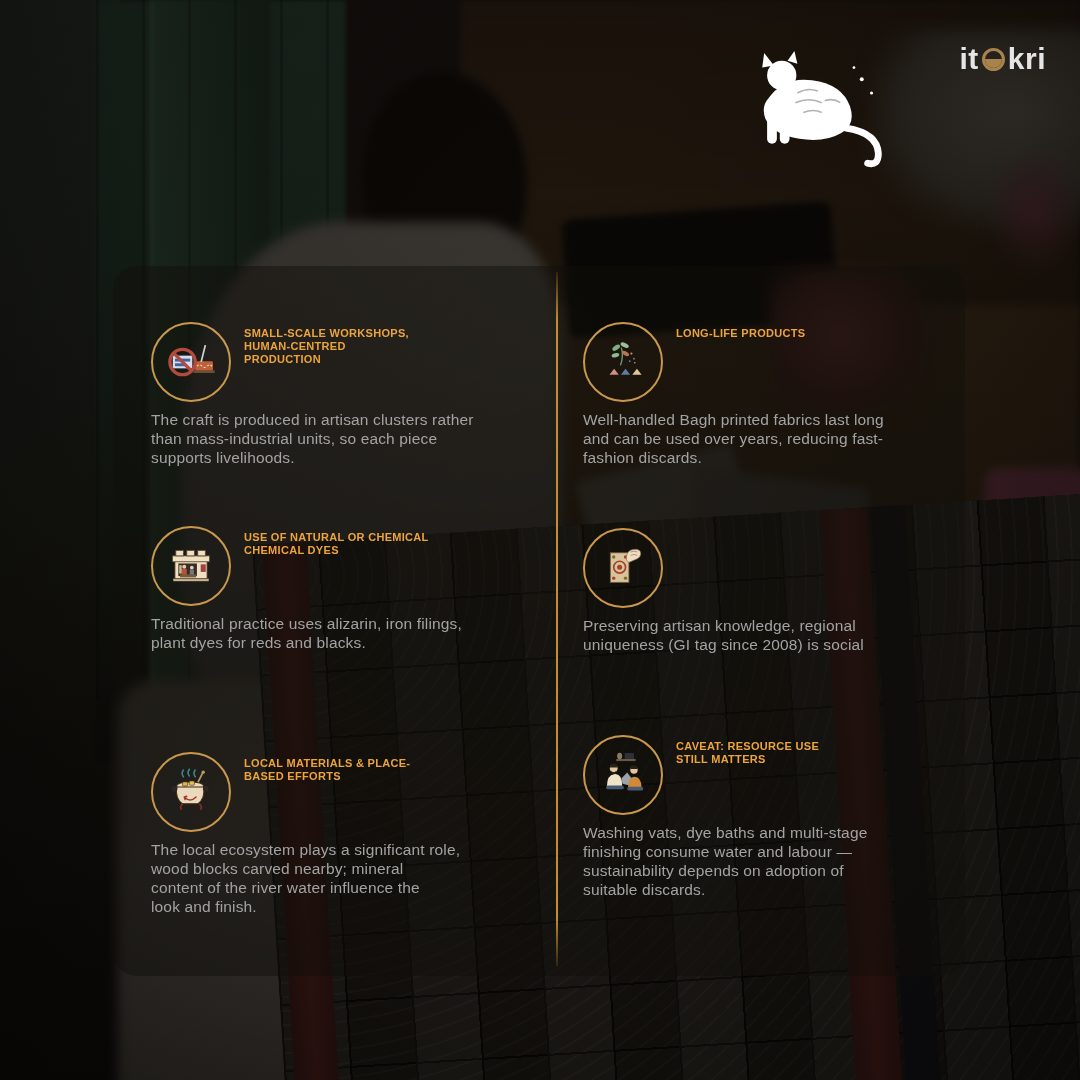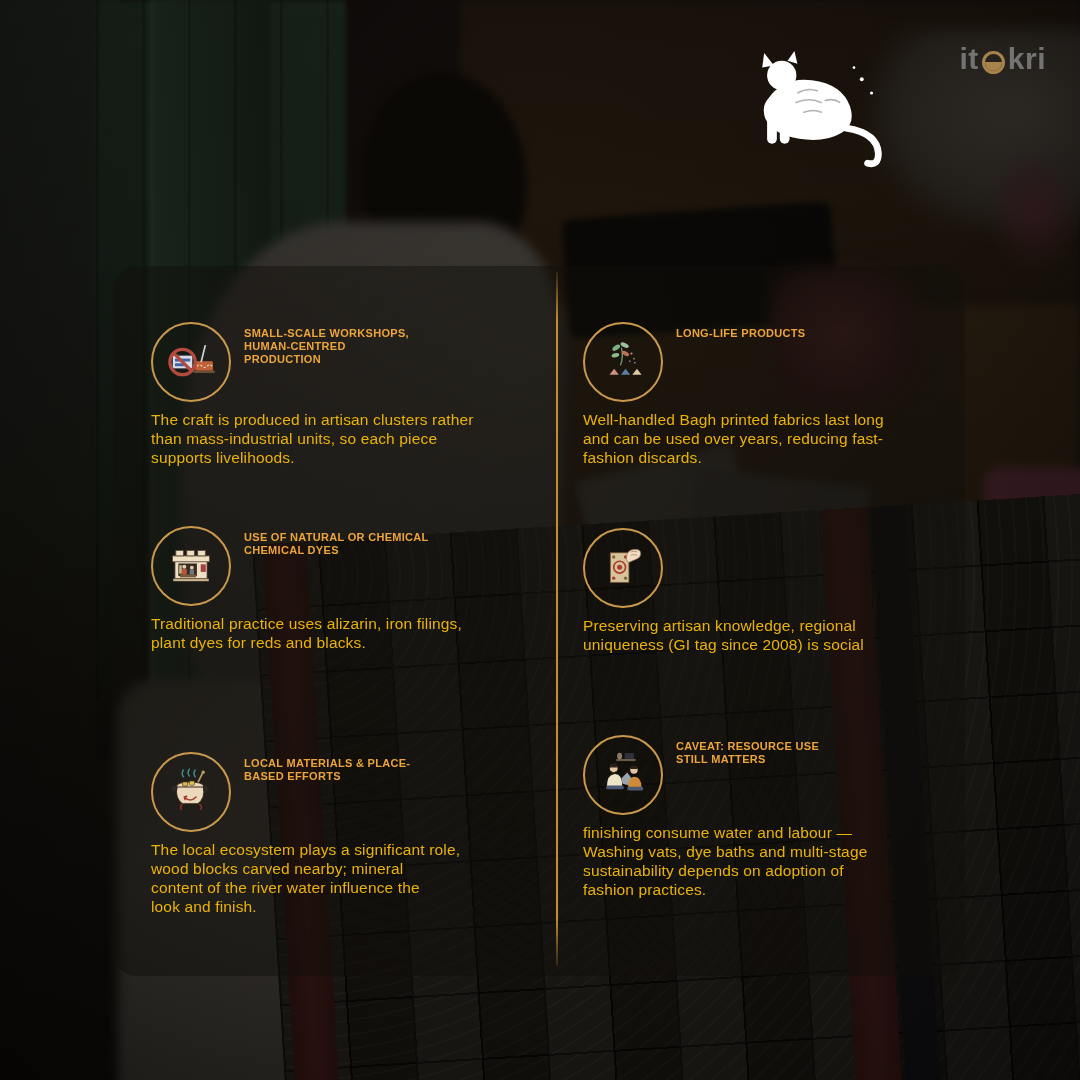--- a/index.html
+++ b/index.html
@@ -60,40 +60,40 @@
     background:linear-gradient(90deg,#431c18 0%,#58241f 50%,#431c18 100%);}
   .quilt-strip3{left:620px;top:0;bottom:0;width:34px;background:#14151b;}
   .bg-vignette{inset:0;
     background:radial-gradient(ellipse at 50% 32%,rgba(8,6,4,.38) 0%,rgba(6,4,3,.52) 60%,rgba(3,2,2,.68) 100%);}
   
   .panel{position:absolute;left:113px;top:266px;width:852px;height:710px;
     background:rgba(16,14,11,.47);border-radius:24px;z-index:1;}
   .divider{position:absolute;left:556px;top:272px;width:2px;height:694px;z-index:2;
     background:linear-gradient(180deg,rgba(194,142,47,.15) 0%,#c28e2f 7%,#c28e2f 93%,rgba(194,142,47,.15) 100%);}
   
-  .logo{position:absolute;top:42px;right:34px;z-index:3;display:flex;align-items:center;gap:2px;
-    color:#737373;font-size:30px;font-weight:bold;letter-spacing:.5px;}
+  .logo{position:absolute;top:42px;right:34px;z-index:3;display:flex;gap:2px;
+    color:#e5e5e5;font-size:30px;font-weight:bold;letter-spacing:.5px;}
   .logo-o{display:inline-block;width:17px;height:17px;border:3.5px solid #a8834c;border-radius:50%;
     position:relative;overflow:hidden;margin:6px 1px 0 1px;}
   .logo-o::after{content:"";position:absolute;left:0;right:0;bottom:0;height:52%;background:#a8834c;}
   .cat{position:absolute;left:738px;top:50px;width:148px;height:122px;z-index:2;}
   .title{position:absolute;left:0;right:0;top:98px;z-index:3;text-align:center;
     color:#f2a83b;font-size:43px;font-weight:bold;letter-spacing:1.2px;line-height:1.22;}
   
   .item{position:absolute;z-index:3;width:400px;}
   .i0{left:151px;top:322px;} .i1{left:583px;top:322px;width:386px;}
   .i2{left:151px;top:526px;} .i3{left:583px;top:528px;width:386px;}
   .i4{left:151px;top:752px;} .i5{left:583px;top:735px;width:386px;}
   .item-head{display:flex;align-items:flex-start;}
   .icon-circle{flex:0 0 auto;width:76px;height:76px;border:2px solid #c9984d;border-radius:50%;
     display:flex;align-items:center;justify-content:center;}
   .item-title{margin-left:13px;padding-top:5px;color:#eca43c;
     font-size:11px;font-weight:bold;letter-spacing:.3px;line-height:1.18;}
   .item-title div{white-space:nowrap;}
-  .item-body{margin-top:9px;color:#eab308;font-size:15.5px;line-height:1.22;letter-spacing:.15px;}
+  .item-body{margin-top:9px;color:#a3a3a3;font-size:15.5px;line-height:1.22;letter-spacing:.15px;}
   .item-body div{white-space:nowrap;}
 </style>
 </head>
 <body>
 
 <div id="canvas">
 
   <div class="bg">
     <div class="bg-wall-left"></div>
     <div class="bg-door"></div>
@@ -304,20 +304,20 @@
           <rect x="12" y="44.5" width="21" height="4.5" rx="2.2" fill="#4a5a74"></rect>
           <rect x="37" y="46" width="19" height="4.5" rx="2.2" fill="#4a5a74"></rect>
         </svg>
       </div>
       <div class="item-title">
           <div>CAVEAT: RESOURCE USE</div>
           <div>STILL MATTERS</div>
         </div>
     </div>
     <div class="item-body">
+        <div>Washing vats, dye baths and multi-stage</div>
         <div>finishing consume water and labour —</div>
-        <div>Washing vats, dye baths and multi-stage</div>
         <div>sustainability depends on adoption of</div>
-        <div>fashion practices.</div>
+        <div>suitable discards.</div>
       </div>
   </div>
 
 </div>
 
 </body></html>

